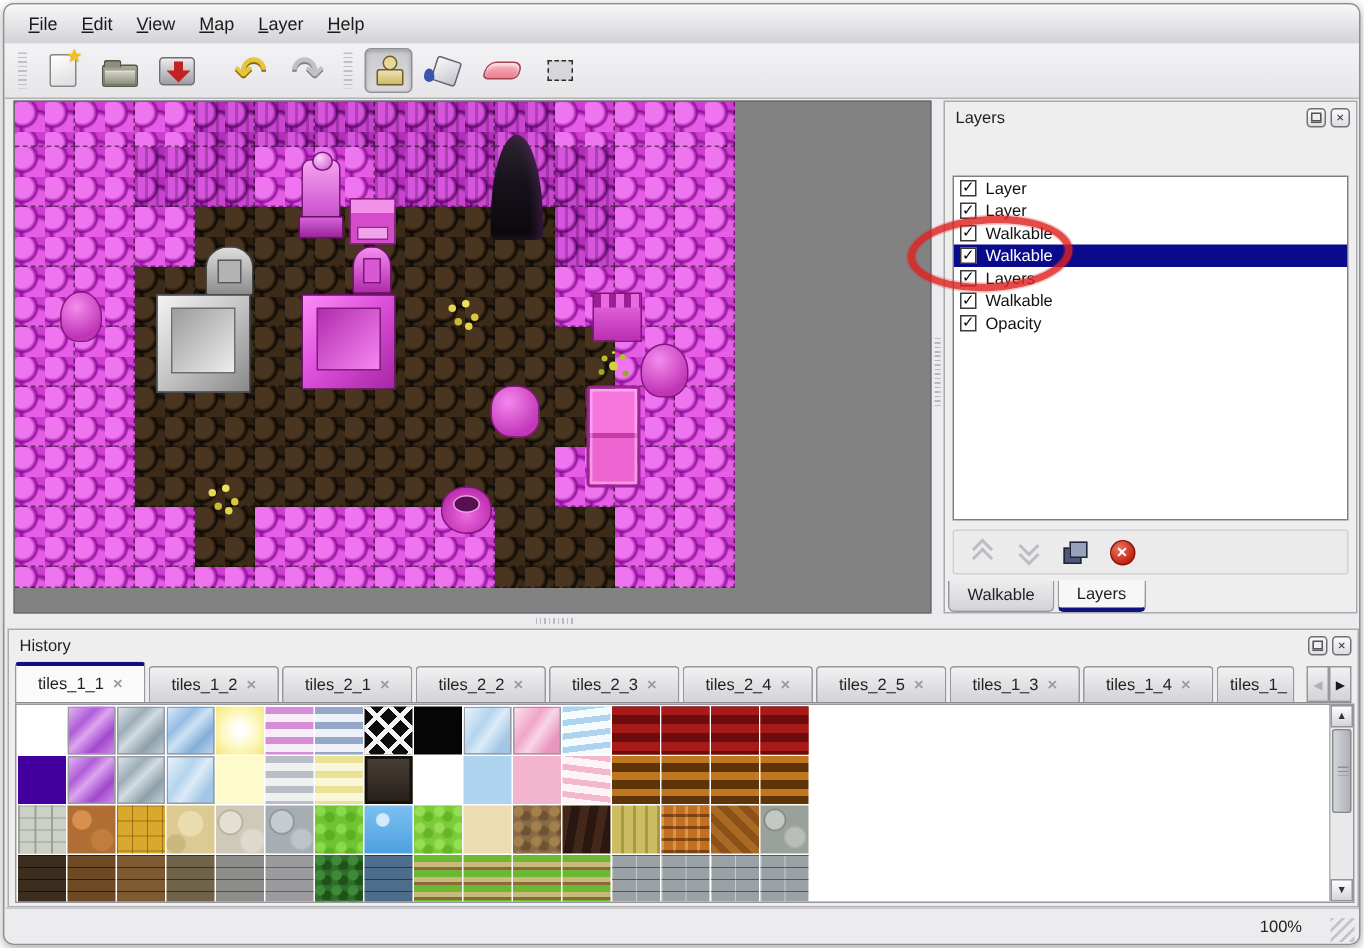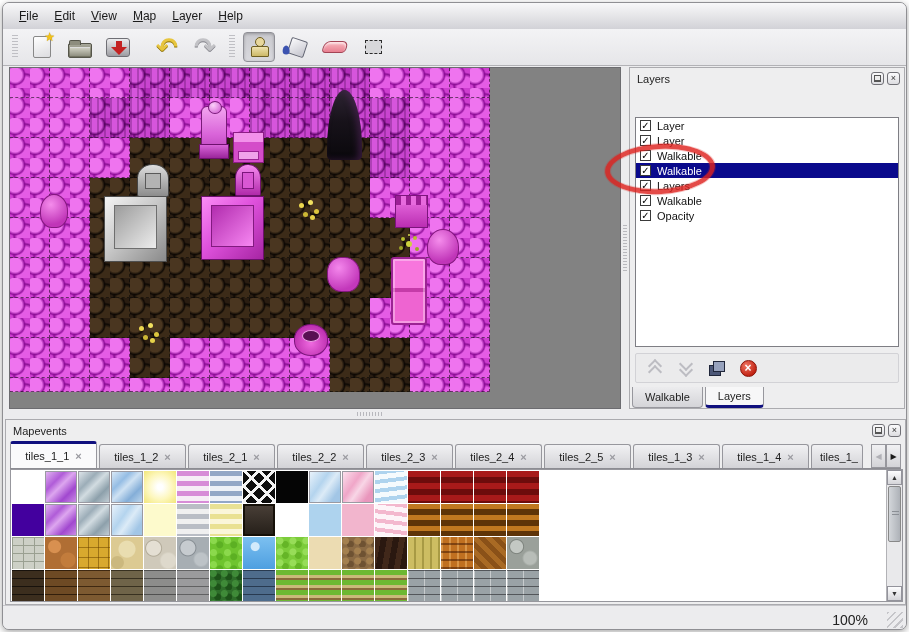--- a/index.html
+++ b/index.html
@@ -192,21 +192,21 @@
   .p-brick-stone{background-color:#6f6449;background-image:linear-gradient(rgba(20,15,5,.6) 1px,transparent 1px);background-size:32px 8px;}
   .p-brick-gray{background-color:#8d8d8b;background-image:linear-gradient(rgba(30,30,30,.55) 1px,transparent 1px);background-size:32px 8px;}
   .p-brick-gray2{background-color:#9b9b9d;background-image:linear-gradient(rgba(40,40,40,.5) 1px,transparent 1px);background-size:32px 8px;}
   .p-hedge{background-color:#2e6e2a;background-image:radial-gradient(circle at 30% 35%,#3f8a38 3px,transparent 4px),radial-gradient(circle at 70% 70%,#1d5219 3px,transparent 4px);background-size:11px 10px;}
   .p-brick-blue{background-color:#4e6c8c;background-image:linear-gradient(rgba(15,25,40,.6) 1px,transparent 1px);background-size:32px 8px;}
   .p-grasspath{background:repeating-linear-gradient(180deg,#6db832 0 5px,#c9b97a 5px 8px,#8a6a3a 8px 10px);}
   .p-wall-gray{background-color:#9aa2a6;background-image:linear-gradient(rgba(35,35,40,.6) 1px,transparent 1px),linear-gradient(90deg,rgba(255,255,255,.45) 1px,transparent 1px);background-size:16px 8px;}
 
   
   .statusbar{position:absolute;left:0;top:602px;width:100%;height:26px;background:#ececee;border-top:1px solid #c6c6ca;}
-  .zoomlbl{position:absolute;right:38px;top:6px;font-size:14px;color:#222;}
+  .zoomlbl{position:absolute;right:38px;top:6px;font-size:11px;color:#222;}
   .sizegrip{position:absolute;right:3px;bottom:3px;width:16px;height:16px;background:repeating-linear-gradient(135deg,#c5c5c9 0 2px,transparent 2px 5px);}
 
   
   .red-ellipse{position:absolute;left:602px;top:141px;width:110px;height:50px;border:5px solid rgba(222,34,30,.82);border-radius:50%;transform:rotate(-3deg);z-index:60;box-shadow:0 0 0 1px rgba(222,34,30,.25),inset 0 0 0 1px rgba(222,34,30,.25);pointer-events:none;}
 </style>
 </head>
 <body>
 
 <div class="win" data-name="app-window">
 
@@ -449,21 +449,21 @@
         </div>
       </div>
   </div>
 
   <div class="hsplit" data-name="horizontal-splitter">
       <div class="grip" data-name="splitter-grip"></div>
     </div>
 
   <div class="panel tilesets-panel" data-name="tilesets-panel">
     <div class="ptitle" data-name="tilesets-panel-titlebar">
-      <span class="plabel" data-name="tilesets-panel-title">Mapevents</span>
+      <span class="plabel" data-name="tilesets-panel-title">History</span>
       <span class="wicons">
         <span class="wicon float" data-name="tilesets-panel-float-button"></span>
         <span class="wicon" data-name="tilesets-panel-close-button">×</span>
       </span>
     </div>
     <div class="tstabs" data-name="tileset-tab-bar">
       <div class="tablist" id="tstablist">
           <div class="ttab active" data-name="tileset-tab-tiles_1_1">
             <span data-name="tab-label">tiles_1_1</span>
             <span class="tclose" data-name="tab-close-icon">×</span>

